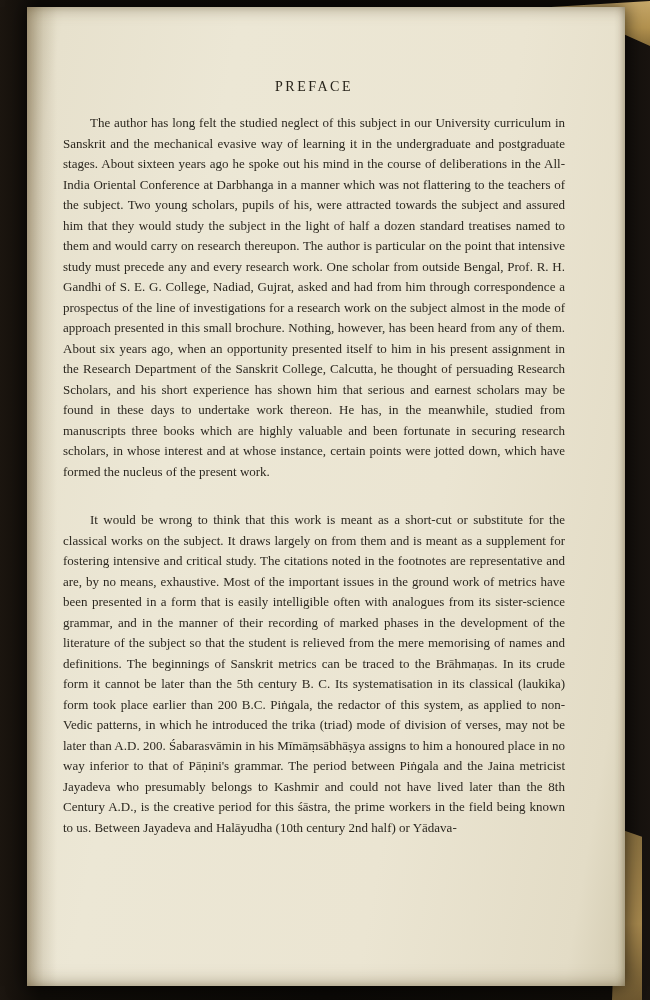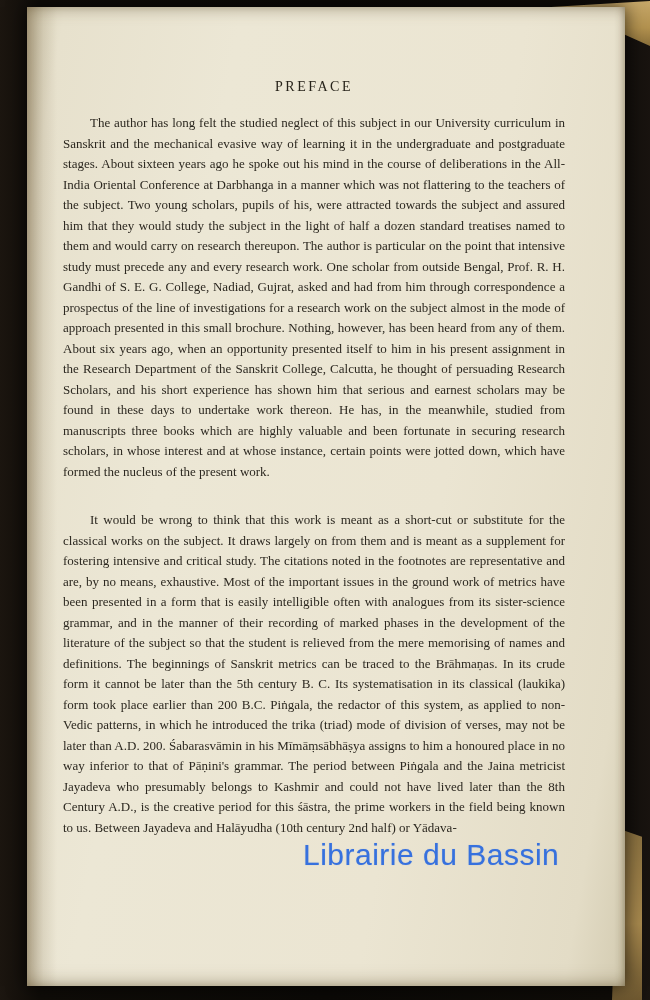--- a/index.html
+++ b/index.html
@@ -105,15 +105,14 @@
 
   <div class="page">
     <div class="gutter-shadow"></div>
     <div class="content">
       <h1 class="page-title">PREFACE</h1>
       <p class="para">The author has long felt the studied  neglect of this subject in our University curriculum in Sanskrit and the mechanical evasive  way of learning it in the undergraduate and postgraduate stages.  About sixteen years ago he spoke out his mind in the course of deliberations in the All-India Oriental Conference at Darbhanga in a manner which was not flattering to the teachers of the subject. Two young scholars, pupils of his, were attracted towards the subject and assured him that they would study the subject in the light of half a  dozen  standard treatises named to them and would carry on research thereupon.  The author is particular on the point that intensive study must precede any and every research work.  One scholar from outside Bengal, Prof. R. H. Gandhi of S. E. G. College, Nadiad, Gujrat, asked and had from him through correspondence a prospectus of the line of investigations for a research work on the subject almost in the mode of approach presented in this small brochure.  Nothing, however, has been heard from any of them.  About six years ago, when an opportunity presented itself to him in his present assignment in the Research Department of the Sanskrit College, Calcutta, he thought of persuading Research Scholars, and his short experience has shown him that serious and earnest scholars may be found in these days to undertake work thereon.  He has, in the meanwhile, studied from manuscripts three books which are highly valuable and been fortunate in securing research scholars, in whose interest and at whose instance, certain points were jotted down, which have formed the nucleus of the present work.</p>
       <p class="para">It would be wrong to think that this work is meant as a short-cut or substitute for the classical works on the subject.  It draws largely on from them and is meant as a supplement for fostering intensive and critical study.  The citations noted in the footnotes are representative   and are, by no means, exhaustive. Most of the important issues in the ground work of metrics have been presented in a form that is easily intelligible often with analogues from its sister-science grammar, and in the manner of their recording of marked phases in the development of the literature of the subject so that the student is relieved from the mere memorising of names and definitions.  The beginnings of Sanskrit metrics can be traced to the Brāhmaṇas.  In its crude form it cannot be later than the 5th century B. C.  Its systematisation in its classical (laukika)  form took place earlier than 200 B.C. Piṅgala, the redactor of this system, as applied to non-Vedic patterns, in which he introduced the trika (triad) mode of division of verses, may not be later than A.D. 200. Śabarasvāmin in his Mīmāṃsābhāṣya assigns to him a honoured place in no way inferior to that of Pāṇini's grammar.  The period between Piṅgala and the Jaina metricist Jayadeva who presumably belongs to Kashmir and could not have lived later than  the 8th Century A.D., is the creative period for this śāstra, the prime workers in the field being known to us.  Between Jayadeva and Halāyudha (10th century 2nd half) or Yādava-</p>
     </div>
   </div>
 
-  <div class="watermark">Librairie du Bassin</div>
 
 </div>
 
 </body></html>

